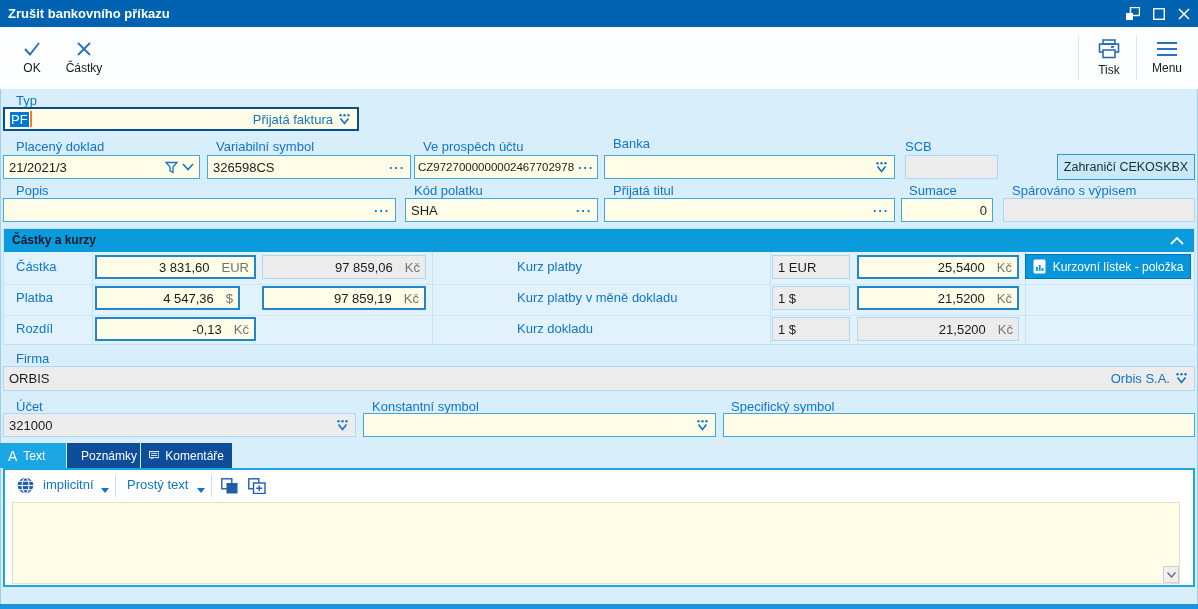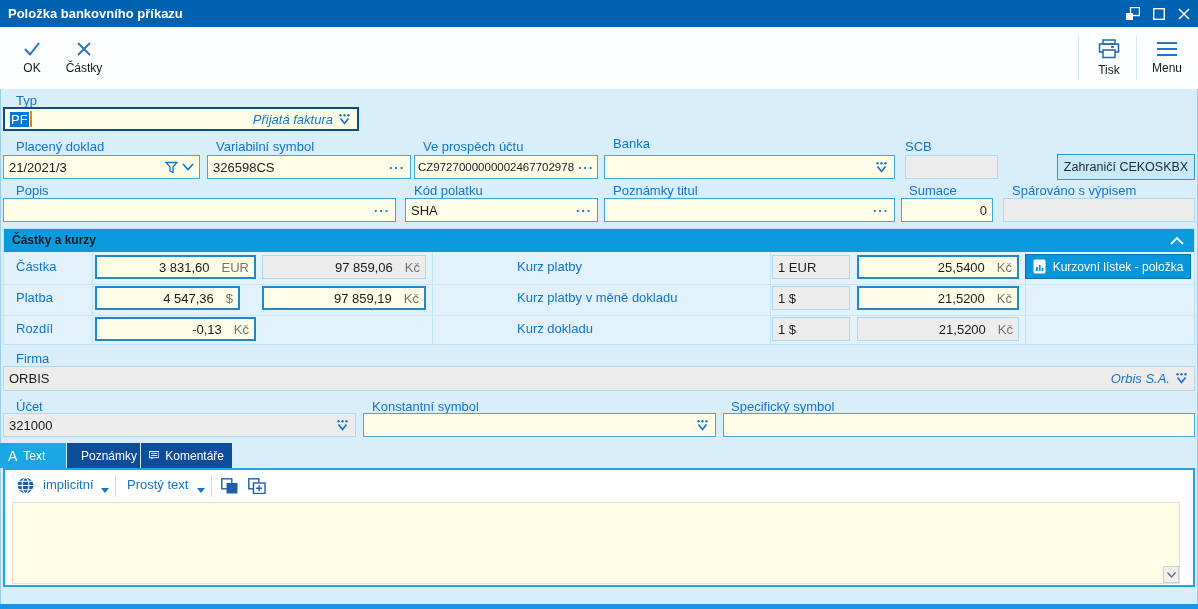--- a/index.html
+++ b/index.html
@@ -19,21 +19,21 @@
   .tbtn .tlabel { font-size:12px; color:#1b1b1b; }
   .tsep { position:absolute; top:9px; height:44px; width:1px; background:#D9E6F2; }
 
   
   .lbl { position:absolute; color:#1175C8; font-size:13px; white-space:nowrap; }
   .f { position:absolute; height:24px; background:#FFFDE7; border:1px solid #3FA9DC;
        display:flex; align-items:center; padding:0 5px; font-size:13px; color:#1b1b1b; white-space:nowrap; overflow:hidden; }
   .f.gray { background:#ECECEC; border-color:#AFD9F2; }
   .f.right { justify-content:flex-end; }
   .f .tail { margin-left:auto; display:flex; align-items:center; gap:4px; }
-  .blue { color:#1175C8;font-style:italic; }
+  .blue { color:#1175C8; }
   .cur { color:#737373; margin-left:12px; }
   .focus2 { border:2px solid #0A4D8C; }
   .edit2 { border:2px solid #2187CC; }
   .sel { background:#0078D7; color:#fff; padding:0 1px; }
   .caret { display:inline-block; width:2px; height:16px; background:#F0801A; margin-left:1px; }
   .ellip { color:#1175C8; font-weight:bold; font-size:13px; letter-spacing:1px; }
 
   
   .section { position:absolute; left:3px; top:228px; width:1192px; height:117px; background:#E1F2FD; border:1px solid #BFE1F6; }
   .sechead { position:absolute; left:0; top:0; width:100%; height:23px; background:#0A9BDC; }
@@ -60,21 +60,21 @@
                display:flex; align-items:center; justify-content:center; }
   .bottombar { position:absolute; left:0; top:604px; width:1198px; height:5px; background:#1C93E0; }
   svg { display:block; }
 </style>
 </head>
 <body>
 
 <div class="window">
 
   <div class="titlebar">
-    <span class="title">Položka bankovního příkazu</span>
+    <span class="title">Zrušit bankovního příkazu</span>
     <span class="winbtn" style="left:1120px">
       <svg width="14" height="13" viewBox="0 0 14 13">
         <rect x="4.5" y="0.5" width="9" height="8" fill="none" stroke="#fff" stroke-width="1.4"></rect>
         <rect x="0.5" y="6.5" width="6" height="6" fill="#fff" stroke="#fff" stroke-width="1"></rect>
       </svg>
     </span>
     <span class="winbtn" style="left:1146px">
       <svg width="12" height="12" viewBox="0 0 12 12">
         <rect x="0.7" y="0.7" width="10.6" height="10.6" fill="none" stroke="#fff" stroke-width="1.4"></rect>
       </svg>
@@ -193,21 +193,21 @@
   </div>
 
   <span class="lbl" style="left:414px;top:183px">Kód polatku</span>
   <div class="f" style="left:405px;top:198px;width:193px">
     <span>SHA</span>
     <span class="tail">
         <span class="ellip">···</span>
       </span>
   </div>
 
-  <span class="lbl" style="left:613px;top:183px">Poznámky titul</span>
+  <span class="lbl" style="left:613px;top:183px">Přijatá titul</span>
   <div class="f" style="left:604px;top:198px;width:291px">
     <span></span>
     <span class="tail">
         <span class="ellip">···</span>
       </span>
   </div>
 
   <span class="lbl" style="left:909px;top:183px">Sumace</span>
   <div class="f right" style="left:901px;top:198px;width:92px">
     <span>0</span>

